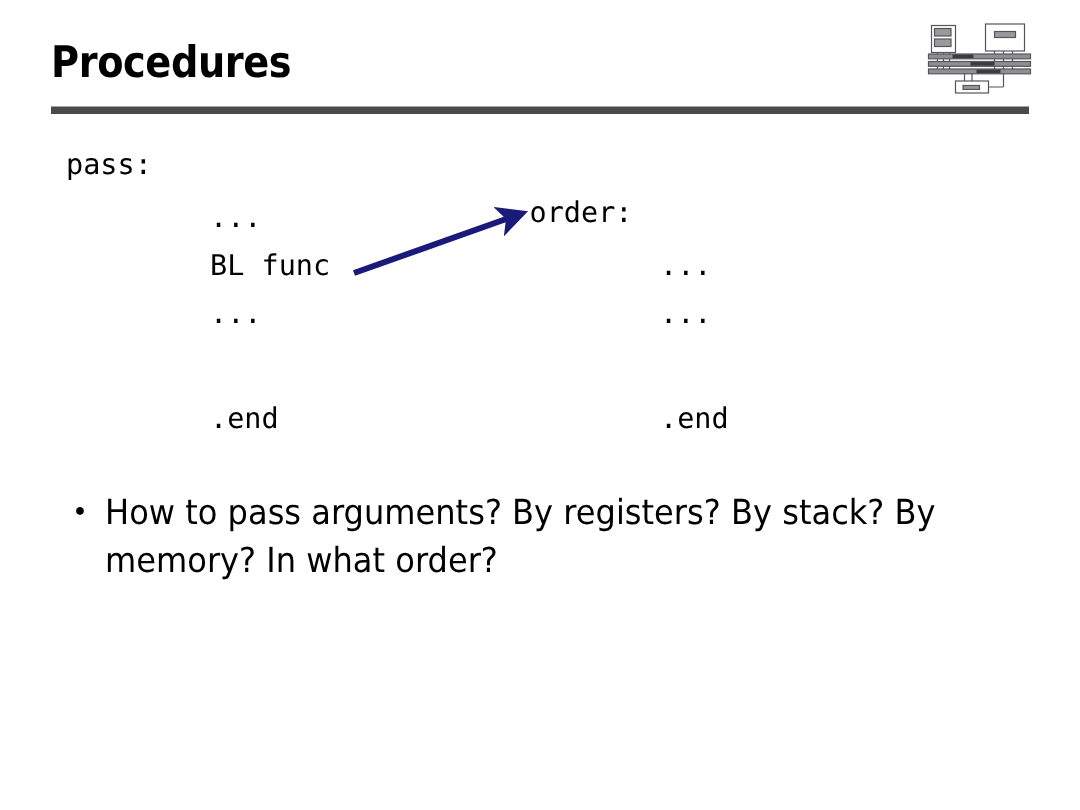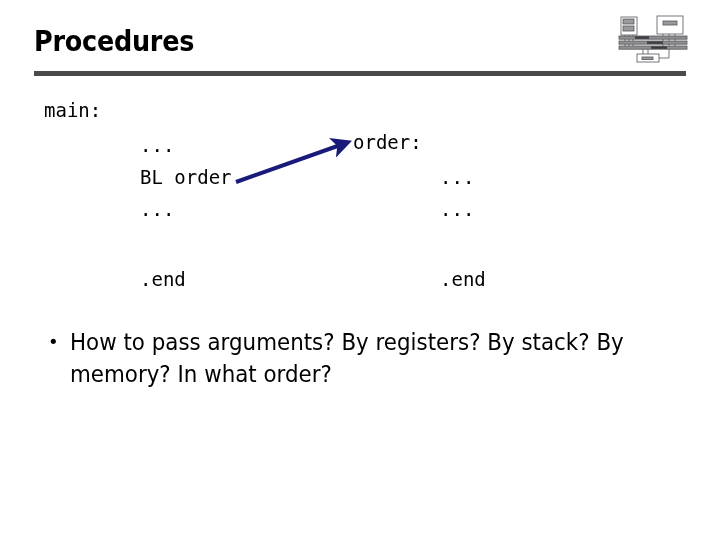--- a/index.html
+++ b/index.html
@@ -145,25 +145,25 @@
       <rect x="20" y="40" width="22" height="8" fill="#ffffff"></rect>
       <rect x="25" y="43" width="11" height="2.6" fill="#9a9a9e"></rect>
       <line x1="42" y1="44" x2="52" y2="44"></line>
       <line x1="52" y1="44" x2="52" y2="35"></line>
     </g>
   </svg>
 </div>
 
 <div id="code-area">
 
-  <div class="code-line" style="left:44px;  top:99px;">main:</div>
+  <div class="code-line" style="left:44px;  top:99px;">pass:</div>
 
   <div class="code-line" style="left:140px; top:134px;">...</div>
 
-  <div class="code-line" style="left:140px; top:166px;">BL order</div>
+  <div class="code-line" style="left:140px; top:166px;">BL func</div>
 
   <div class="code-line" style="left:140px; top:198px;">...</div>
 
   <div class="code-line" style="left:140px; top:268px;">.end</div>
 
   <div class="code-line" style="left:353px; top:131px;">order:</div>
 
   <div class="code-line" style="left:440px; top:166px;">...</div>
 
   <div class="code-line" style="left:440px; top:198px;">...</div>

